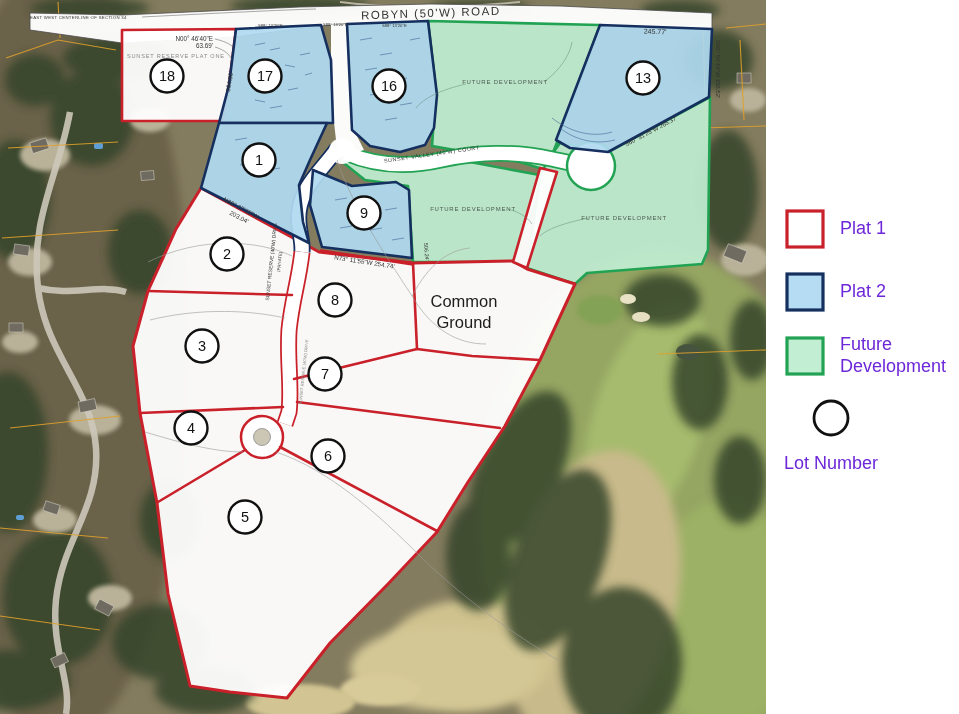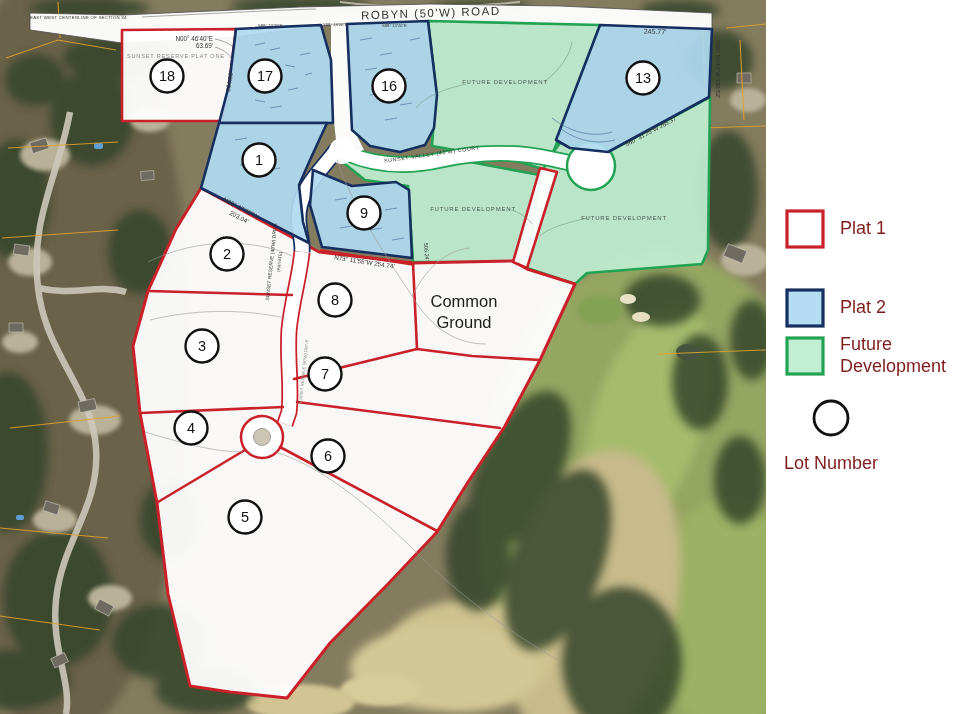--- a/index.html
+++ b/index.html
@@ -19,21 +19,21 @@
   .bdec{stroke:#3c5f91;stroke-width:.7;opacity:.8;}
   .ldr{stroke:#555;stroke-width:.5;fill:none;}
   .anno{fill:#333;font-family:"Liberation Sans",sans-serif;}
   .anno-gray{fill:#8a8a8a;font-family:"Liberation Sans",sans-serif;}
   .fut{fill:#4c5c54;letter-spacing:.8px;font-size:6px;}
   .cg-text{fill:#1d1d1d;font-size:16.5px;}
   .lot-circle circle{fill:#ffffff;stroke:#111;stroke-width:2.4;}
   .lot-circle text{fill:#111;font-size:14.5px;text-anchor:middle;font-family:"Liberation Sans",sans-serif;}
   
   .legend-item{position:absolute;left:784px;display:flex;align-items:center;gap:14px;}
-  .legend-label{font-size:18px;color:#7f1d1d;line-height:1.2;}
+  .legend-label{font-size:18px;color:#6d28d9;line-height:1.2;}
   .legend-label.wrap{width:120px;}
 </style>
 </head>
 <body>
 
 <div class="screen">
 
 <svg class="map-svg" width="766" height="714" viewBox="0 0 766 714">
   <defs>
     <filter id="soft" x="-40%" y="-40%" width="180%" height="180%">
@@ -292,21 +292,21 @@
   </g>
 </svg>
 
 <div>
   <div class="legend-item" style="top:208px;">
     <svg width="42" height="42">
       <rect x="3" y="3" width="36" height="36" stroke-width="3.2" fill="#FFFFFF" stroke="#C9202A"></rect>
     </svg>
     <span class="legend-label">Plat 1</span>
   </div>
-  <div class="legend-item" style="top:287px;">
+  <div class="legend-item" style="top:271px;">
     <svg width="42" height="42">
       <rect x="3" y="3" width="36" height="36" stroke-width="3.2" fill="#B5DCF2" stroke="#152F5F"></rect>
     </svg>
     <span class="legend-label">Plat 2</span>
   </div>
   <div class="legend-item" style="top:334px;">
     <svg width="42" height="42">
       <rect x="3" y="3" width="36" height="36" stroke-width="3.2" fill="#C2EFD4" stroke="#22A353"></rect>
     </svg>
     <span class="legend-label wrap">Future Development</span>

